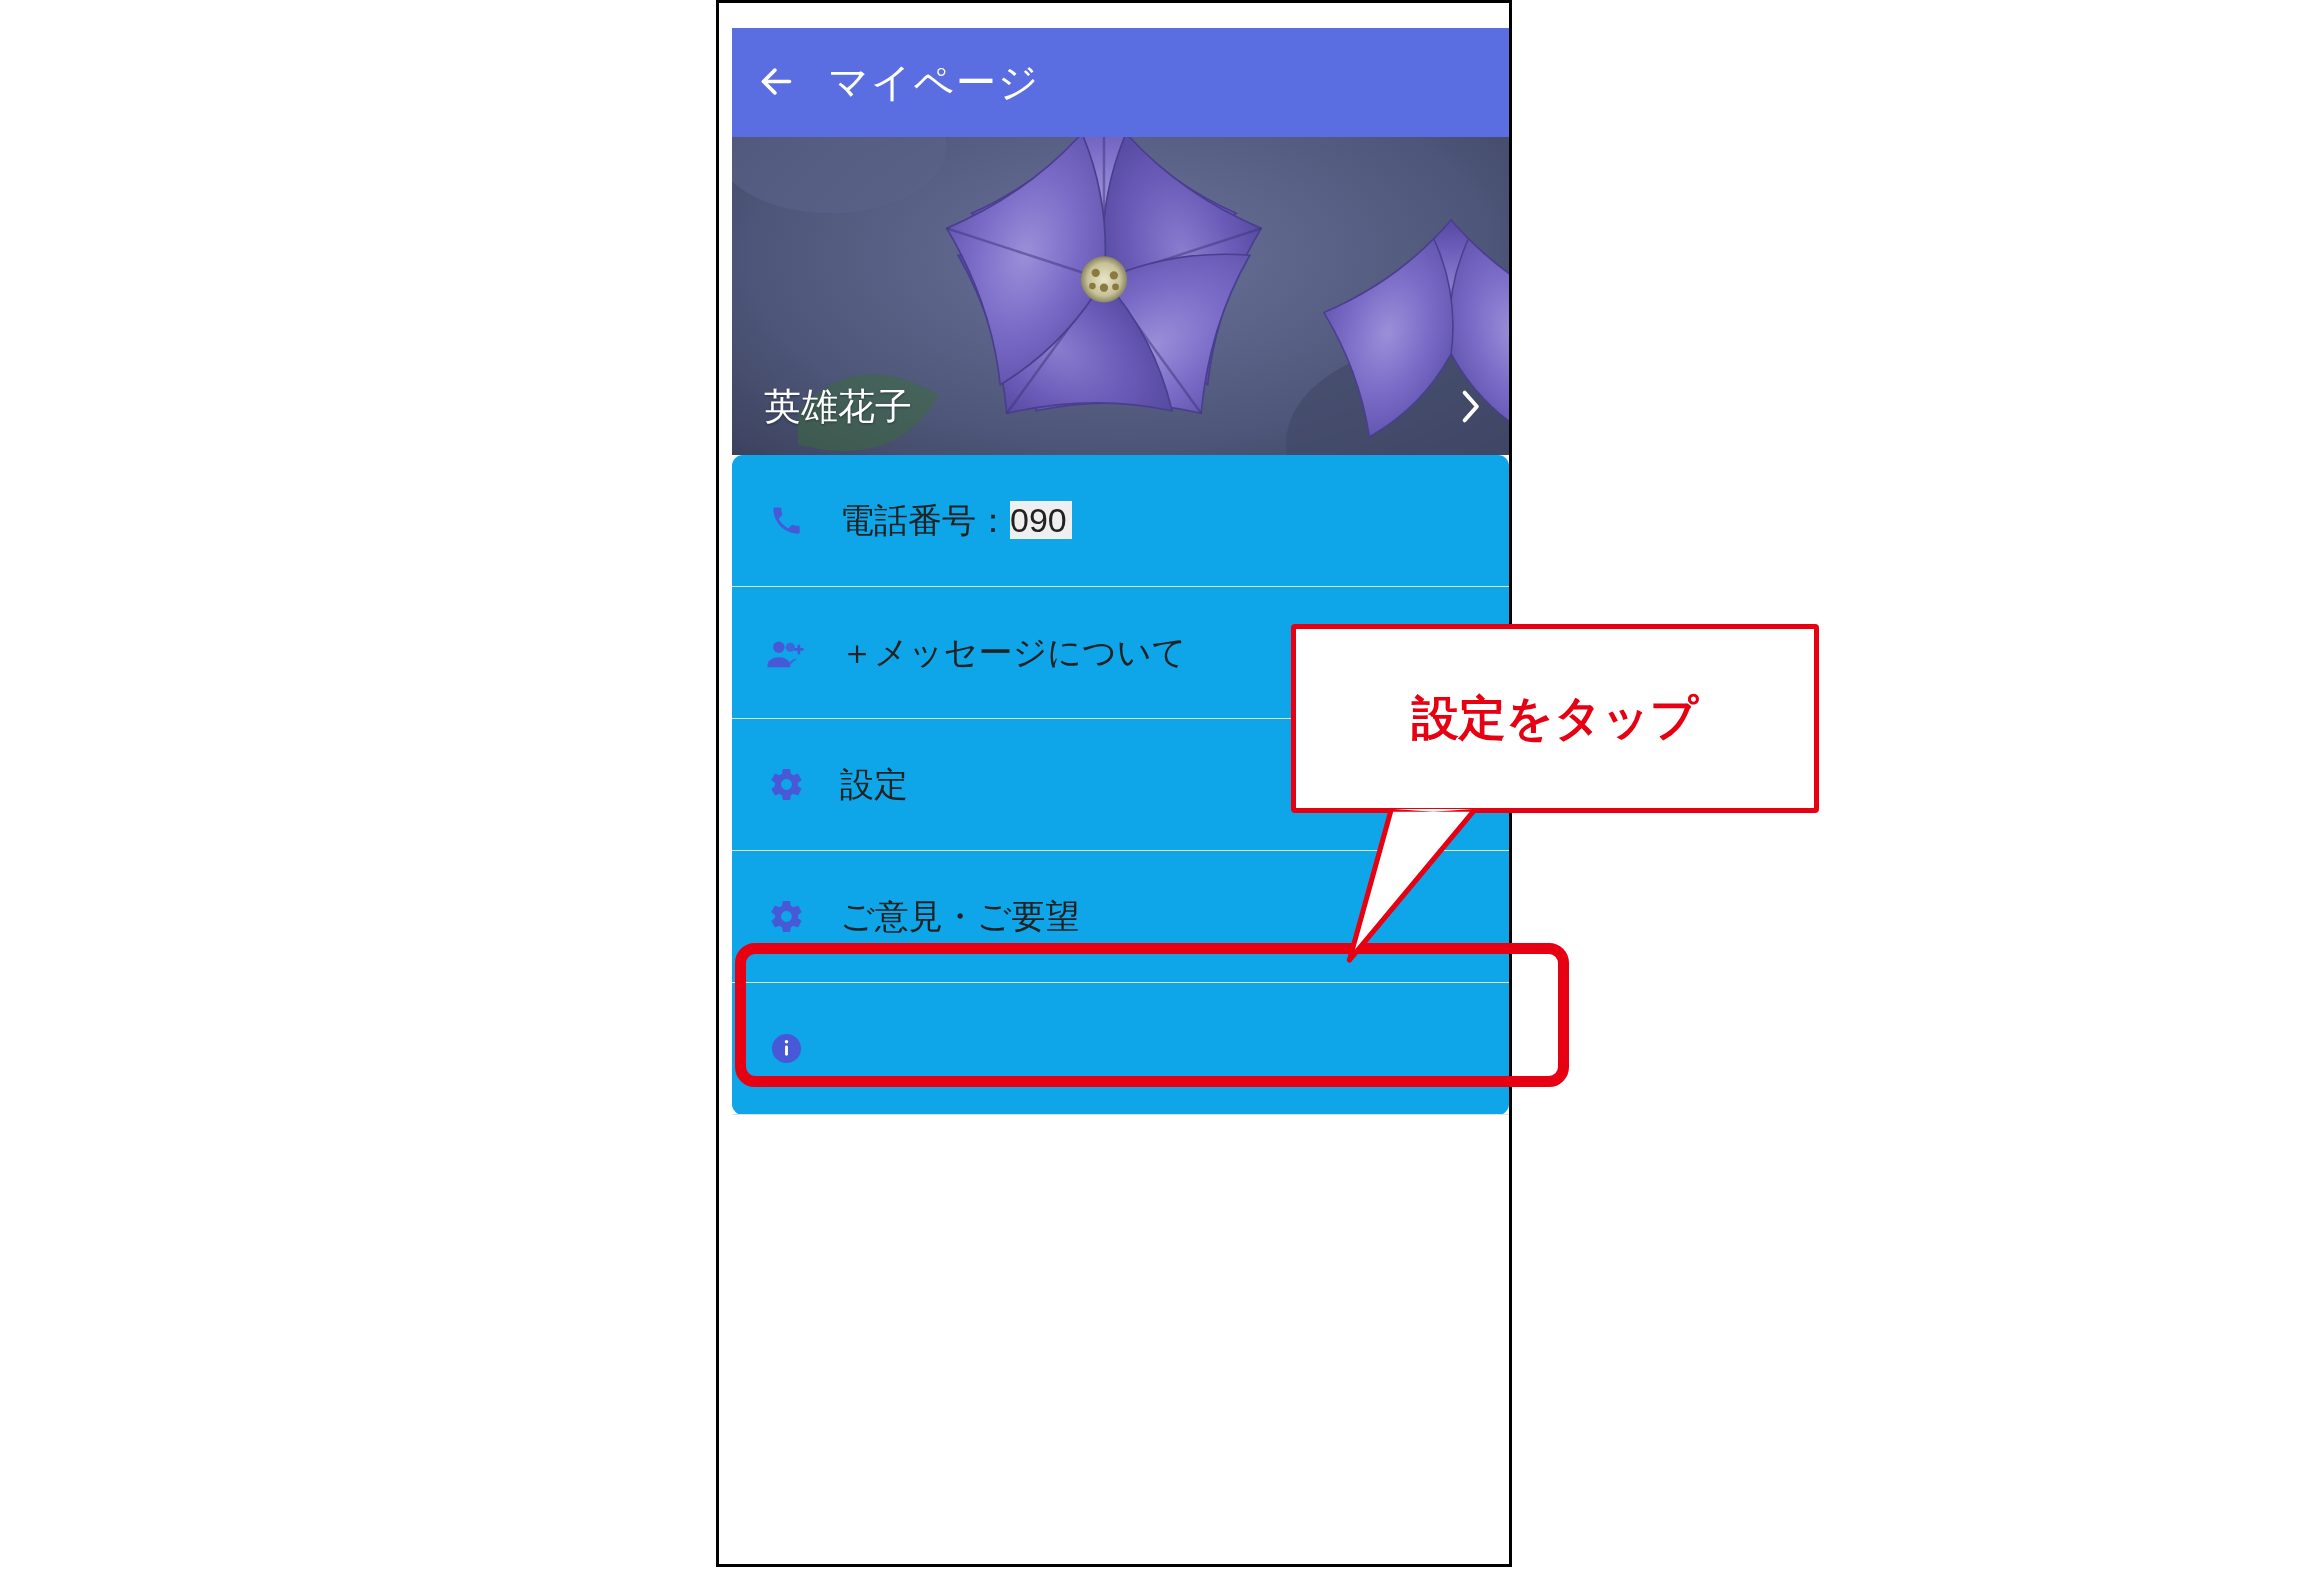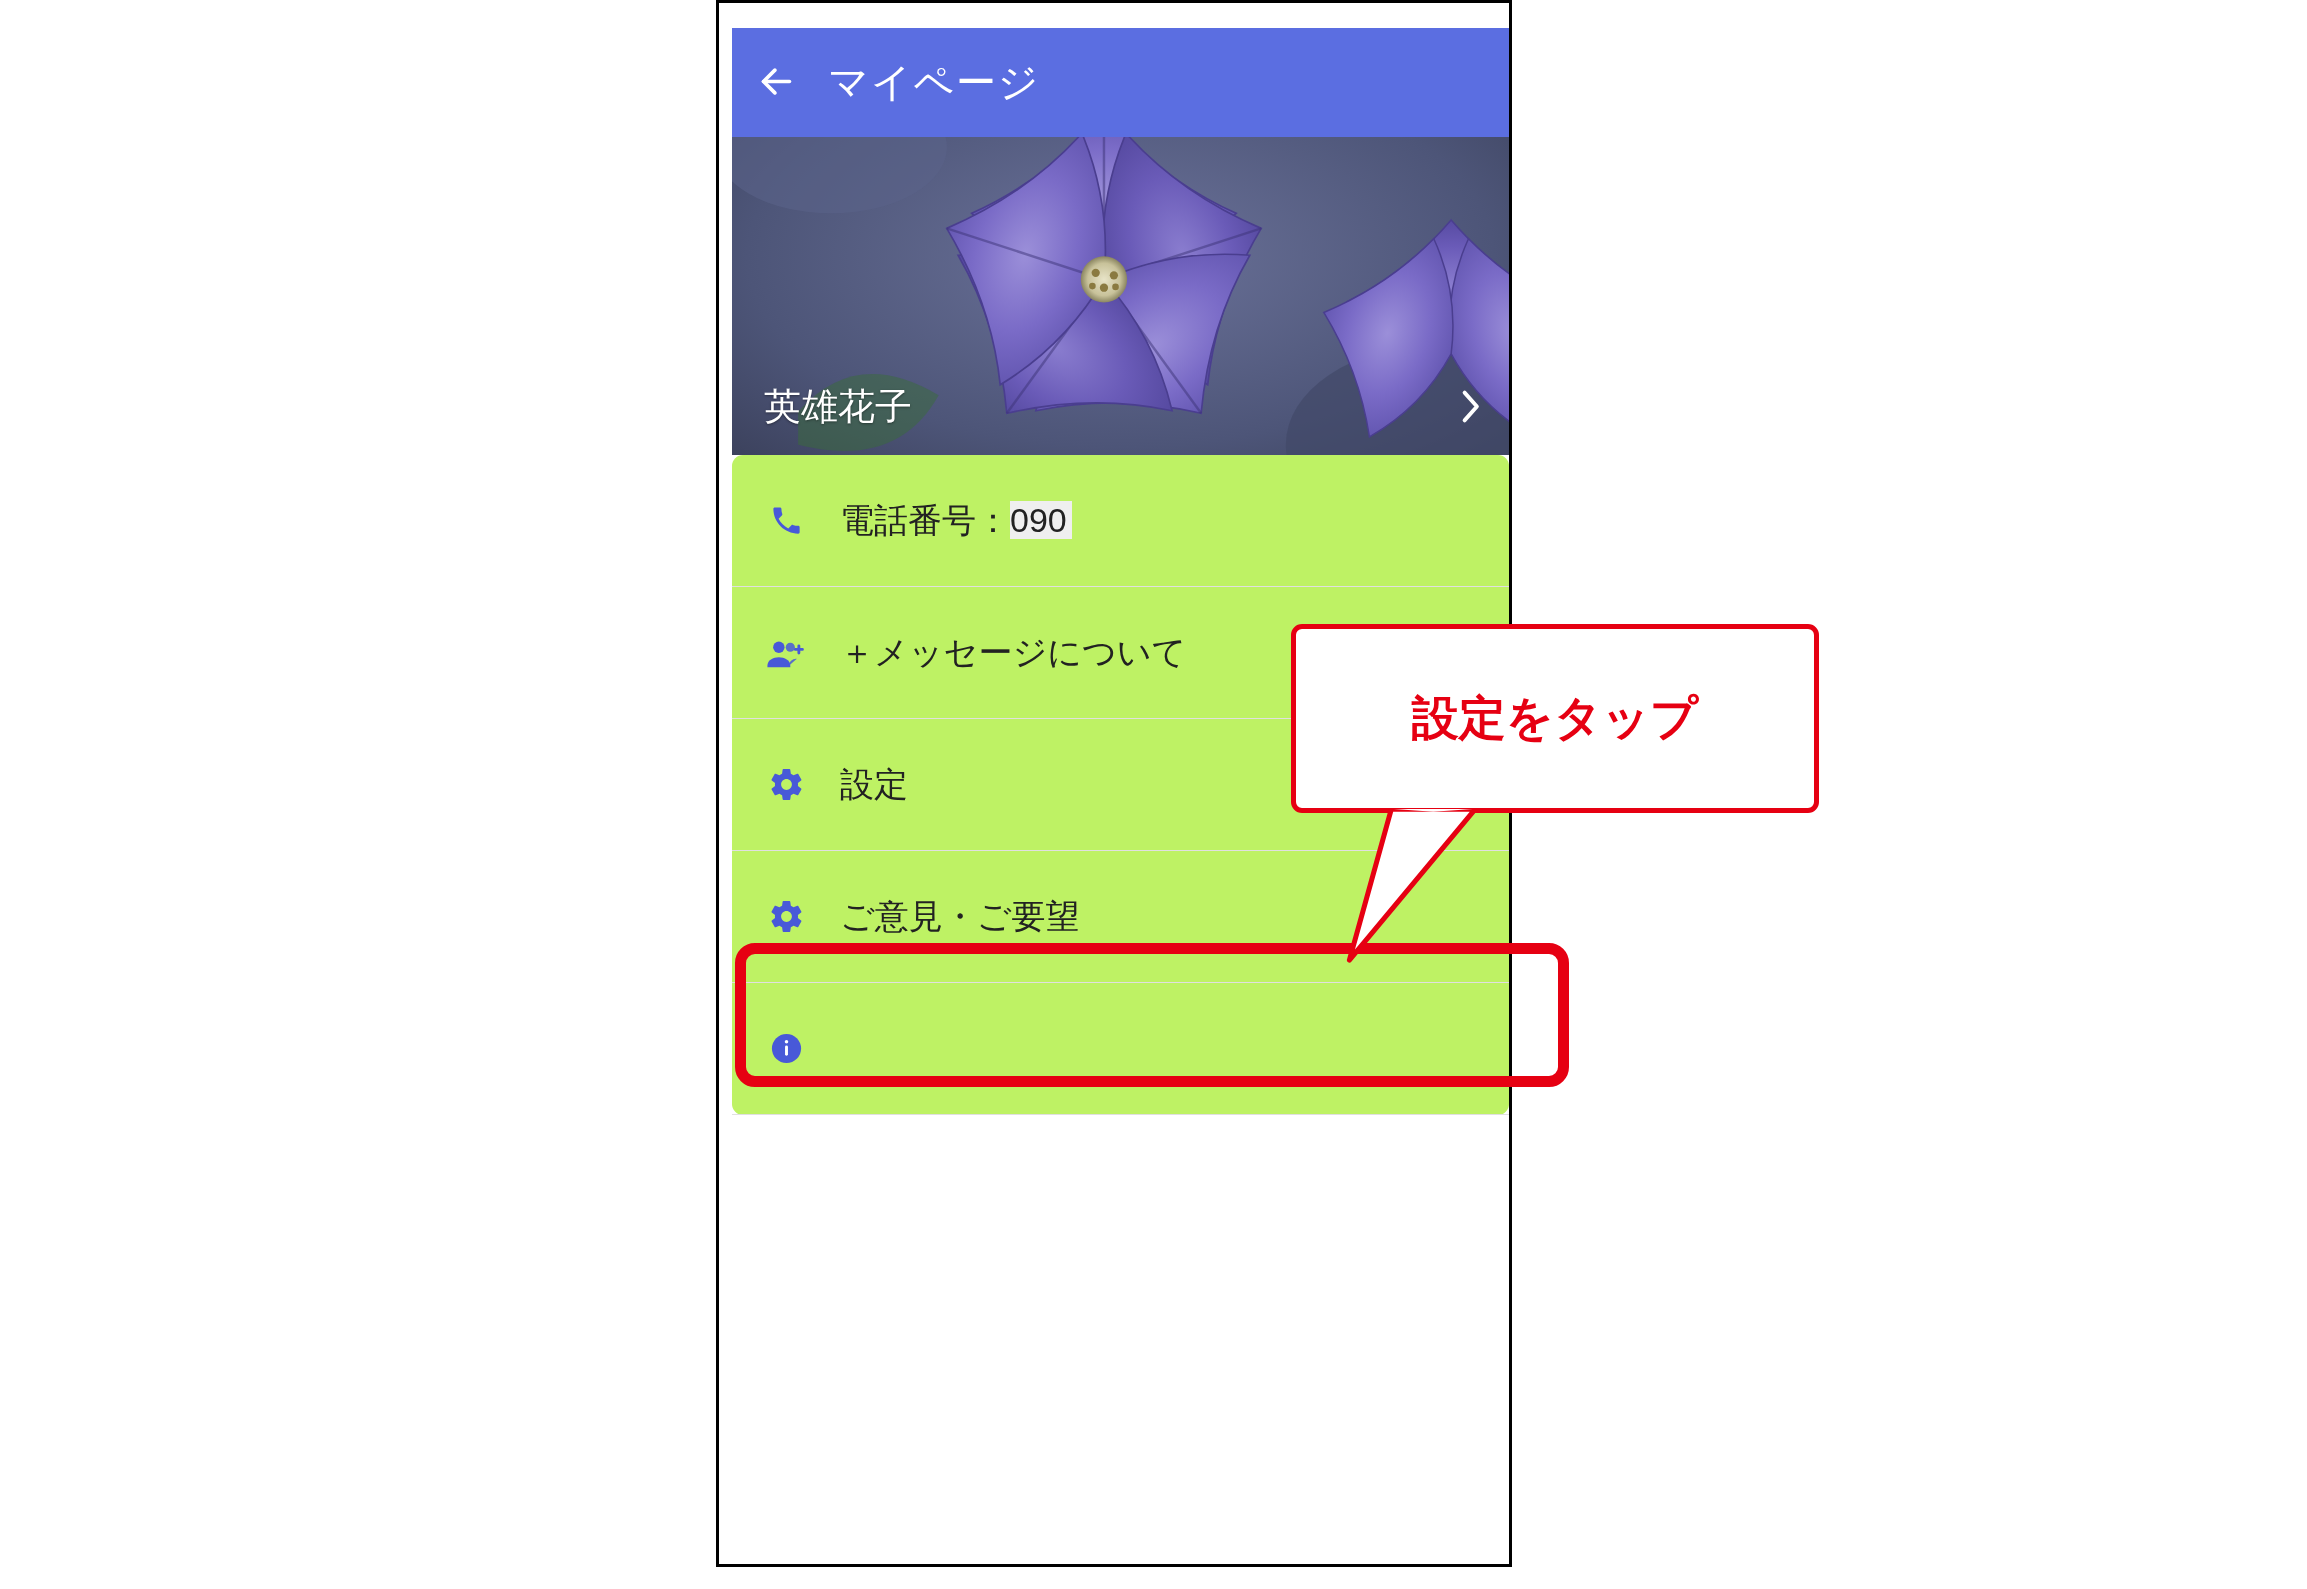--- a/index.html
+++ b/index.html
@@ -60,21 +60,21 @@
       font-size: 37px;
       font-weight: 400;
       text-shadow: 0 0.8px 2.5px rgba(0,0,0,0.4);
     }
     .profile-chevron {
       position: absolute;
       bottom: 27px;
       right: 27px;
       color: #fff;
     }
-    .menu-list { background: #bef264; border-radius: 11px; }
+    .menu-list { background: #0ea5e9; border-radius: 11px; }
     .menu-item {
       display: flex;
       align-items: center;
       height: 132px;
       padding: 0 34px;
       border-bottom: 0.8px solid #e0e0e0;
       gap: 34px;
       position: relative;
     }
     .menu-icon {
@@ -109,21 +109,21 @@
       pointer-events: none;
       z-index: 10;
     }
     .callout {
       position: absolute;
       left: 1291px;
       top: 624px;
       width: 528px;
       height: 189px;
       border: 5px solid #e60012;
-      border-radius: 11px;
+      border-radius: 4px;
       background: #fff;
       display: flex;
       align-items: center;
       justify-content: center;
       z-index: 11;
     }
     .callout-text {
       color: #e60012;
       font-size: 47px;
       font-weight: 700;

